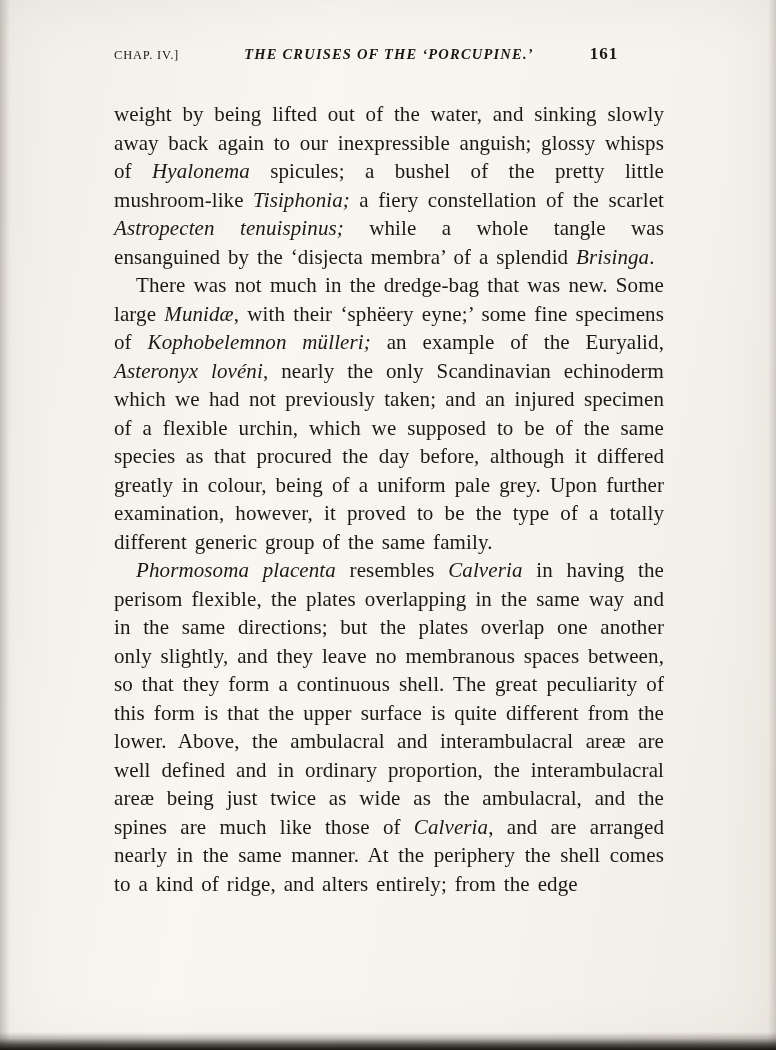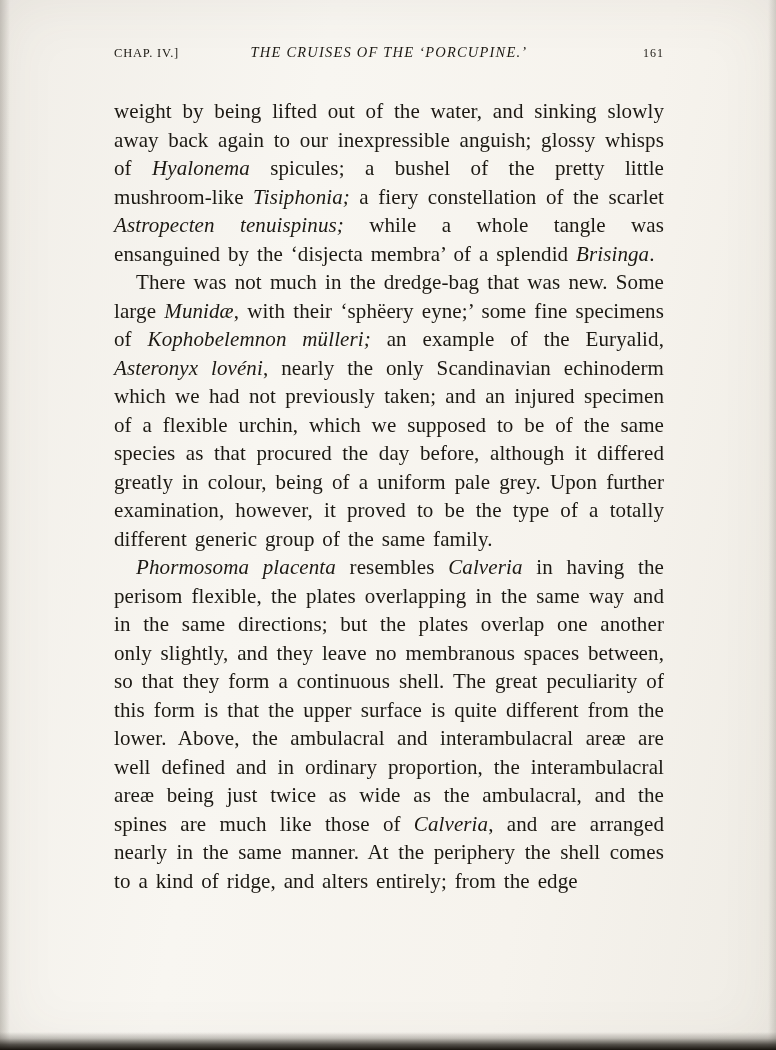--- a/index.html
+++ b/index.html
@@ -56,32 +56,33 @@
     margin-bottom: 36px;
   }
   .chapter-label {
     font-size: 12.5px;
     letter-spacing: 0.8px;
     white-space: nowrap;
     width: 120px;
   }
   .running-title {
     font-style: italic;
-    font-weight: normal;
+    font-weight: bold;
     font-size: 14.5px;
     letter-spacing: 1.2px;
     text-align: center;
     flex: 1;
     white-space: nowrap;
   }
   .page-number {
-    font-size: 12px;
-    text-align: right;
+    font-size: 17px;
+    text-align: center;
     width: 120px;
     letter-spacing: 1px;
+    font-weight: bold;
   }
   .page-body p {
     margin: 0;
     font-size: 21px;
     line-height: 28.5px;
     text-align: justify;
     word-spacing: 2.5px;
     letter-spacing: 0.1px;
   }
   .page-body p.indent {

